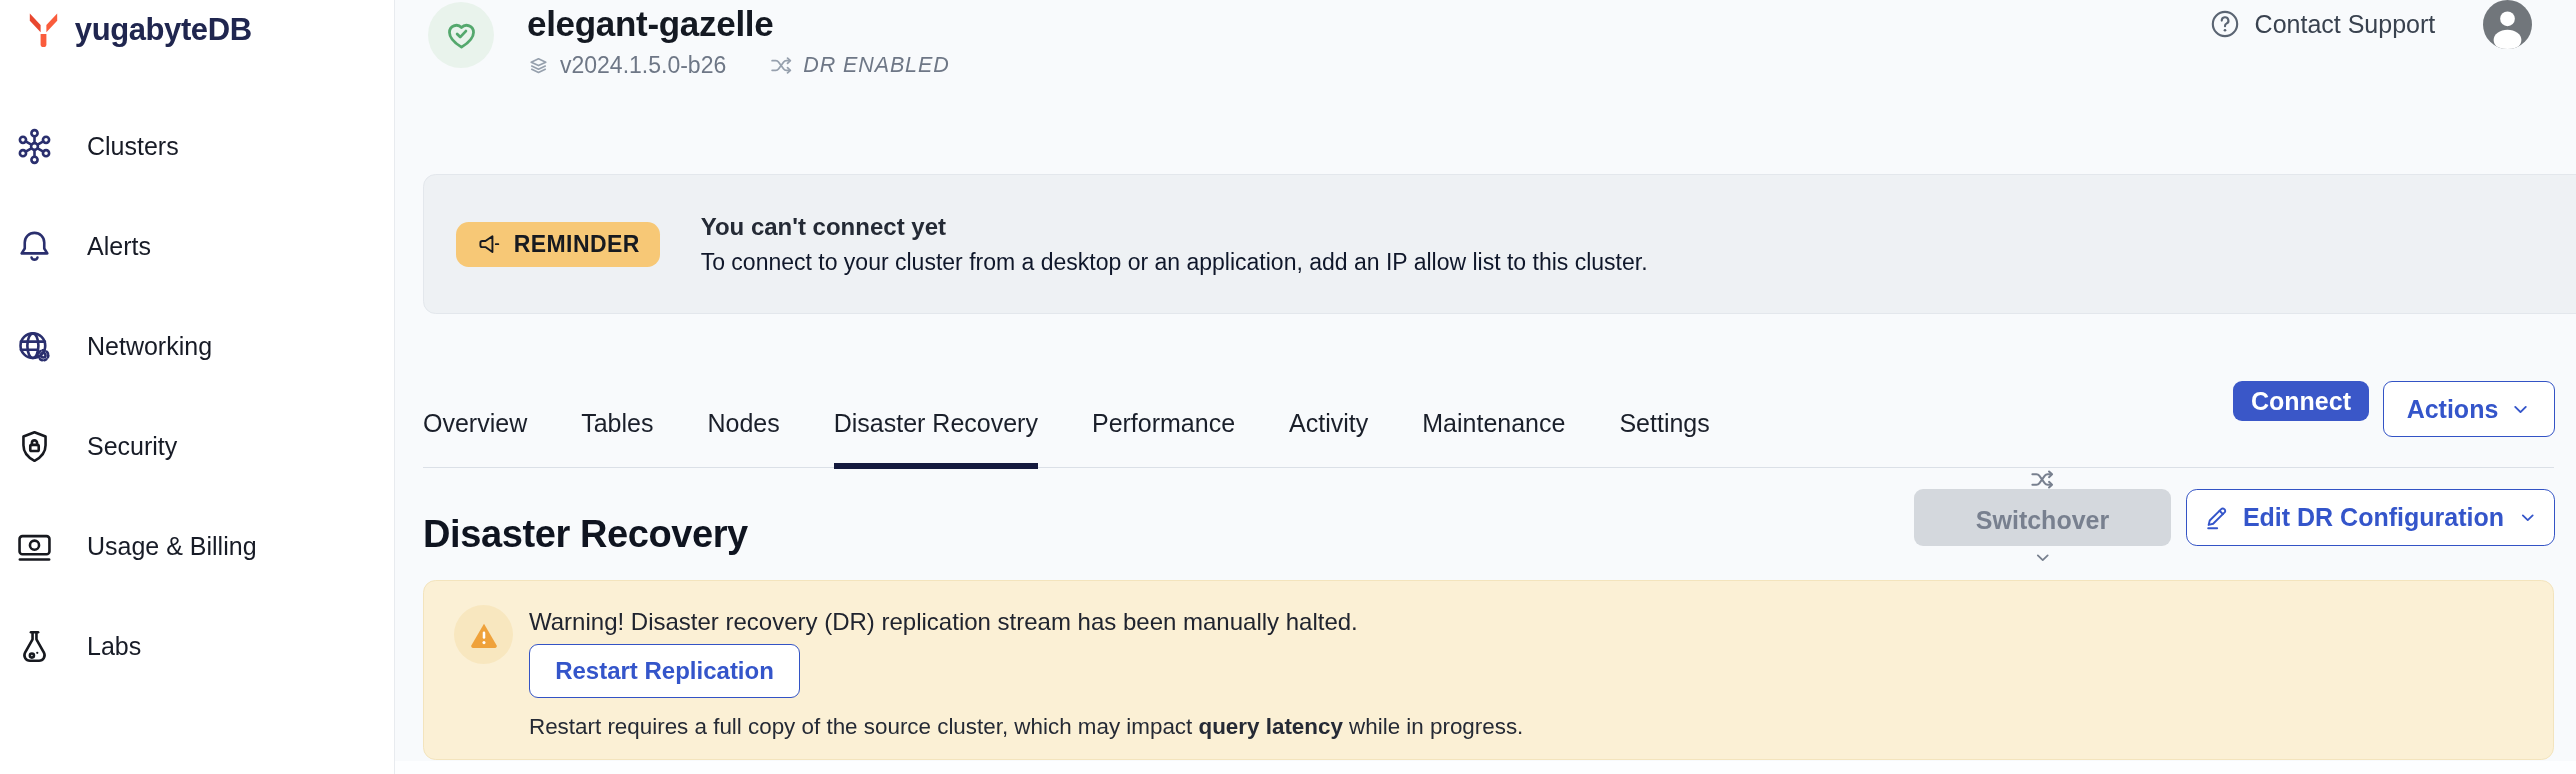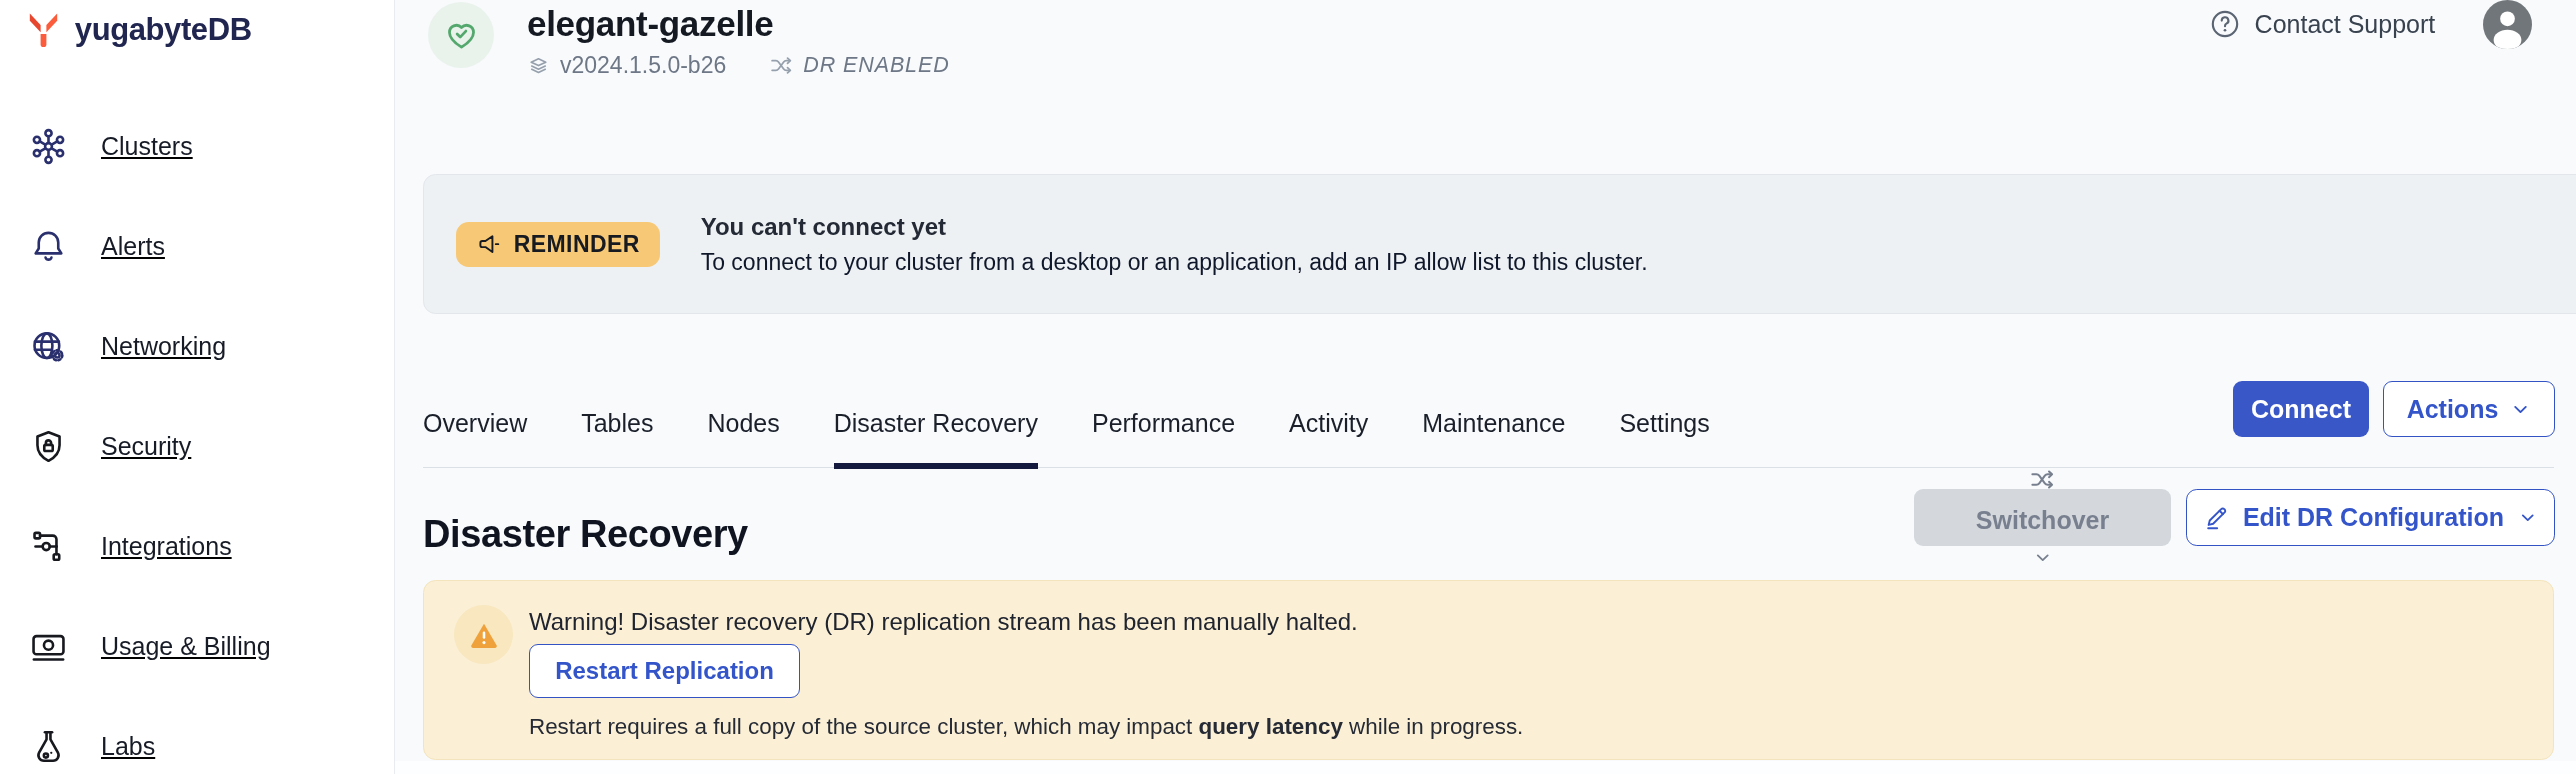--- a/index.html
+++ b/index.html
@@ -5,21 +5,21 @@
   * { margin:0; padding:0; box-sizing:border-box; }
   html,body { width:2576px; height:775px; }
   body { font-family:"Liberation Sans","DejaVu Sans",sans-serif; background:#F8FAFC; }
   .app { position:relative; width:2576px; height:775px; overflow:hidden; background:#F8FAFC; }
 
   
   .sidebar { position:absolute; left:0; top:0; bottom:0; width:395px; background:#fff; border-right:0.9px solid #E8EBEF; z-index:5; }
   .logo { position:absolute; left:23px; top:9px; display:flex; align-items:center; gap:10.8px; cursor:pointer; }
   .logo-text { font-size:31px; font-weight:700; color:#20264F; letter-spacing:-0.4px; }
   .nav { position:absolute; top:96px; left:0; right:0; }
-  .nav-item { height:100px; display:flex; align-items:center; padding-left:28px; gap:32px; cursor:pointer;text-decoration:underline; }
+  .nav-item { height:100px; display:flex; align-items:center; padding-left:14px; gap:32px; cursor:pointer; }
   .nav-icon { width:41px; height:41px; flex:0 0 41px; display:flex; align-items:center; justify-content:center; }
   .nav-icon.navy { color:#2A2F6E; }
   .nav-icon.dark { color:#17191F; }
   .nav-label { font-size:25px; color:#171B26; }
 
   
   .health-badge { position:absolute; left:428px; top:1.8px; width:66px; height:66px; border-radius:50%; background:#E9F3EC; display:flex; align-items:center; justify-content:center; }
   .cluster-title { position:absolute; left:527px; top:3.6px; font-size:35px; font-weight:700; color:#141922; letter-spacing:-0.3px; }
   .cluster-meta { position:absolute; left:526px; top:52px; display:flex; align-items:center; gap:9px; color:#6E7786; }
   .meta-version { font-size:23px; }
@@ -36,21 +36,21 @@
   .reminder-title { font-size:24px; font-weight:700; color:#242A35; margin-bottom:8px; }
   .reminder-msg { font-size:23px; color:#0f172a; }
   .btn-outline { background:#fff; border:1.8px solid #3353C5; color:#3455CA; font-weight:700; border-radius:9px; display:flex; align-items:center; justify-content:center; cursor:pointer; }
   .add-ip-btn { margin-left:auto; width:248px; height:56px; font-size:25px; font-family:inherit; }
 
   
   .tabsrow { position:absolute; left:423px; top:380px; width:2131px; height:88px; display:flex; gap:54px; border-bottom:1.8px solid #DBE0E7; }
   .tab { display:flex; align-items:center; font-size:25px; color:#1A1F2A; position:relative; cursor:pointer; white-space:nowrap; }
   .tab.active::after { content:""; position:absolute; left:0; right:0; bottom:-1.8px; height:5.4px; background:#141A3E; }
   .topactions { position:absolute; left:2233px; top:381px; display:flex; gap:14.4px; }
-  .connect-btn { width:136px; height:56px; background:#3A57C8; color:#fff; font-weight:700; font-size:25px; border:none; border-radius:9px; cursor:pointer; font-family:inherit; }
+  .connect-btn { width:136px; height:40px; background:#3A57C8; color:#fff; font-weight:700; font-size:25px; border:none; border-radius:9px; cursor:pointer; font-family:inherit; }
   .actions-btn { width:172px; height:56px; font-size:25px; gap:10.8px; font-family:inherit; }
 
   
   .page-title { position:absolute; left:423px; top:513px; font-size:38px; font-weight:800; color:#0F1420; letter-spacing:-0.4px; }
   .drbuttons { position:absolute; left:1914px; top:489px; display:flex; gap:15.2px; }
   .switchover-btn { width:257px; height:57px; background:#D4D8DD; color:#78808F; border:none; border-radius:9px; font-size:25px; font-weight:700; display:flex; align-items:center; justify-content:center; gap:12.6px; cursor:pointer; font-family:inherit;flex-direction:column; }
   .editdr-btn { width:369px; height:57px; border-radius:10.8px; font-size:25px; gap:12.6px; font-family:inherit; }
 
   
   .warnbox { position:absolute; left:423px; top:580px; width:2131px; height:180px; background:#FBF0D5; border:0.9px solid #F3E4BD; border-radius:12.6px; }
@@ -125,34 +125,20 @@
       </div>
       <div class="nav-item">
         <span class="nav-icon dark">
           <svg width="39" height="39" viewBox="0 0 24 24" fill="none" stroke="currentColor" stroke-width="1.6" stroke-linecap="round" stroke-linejoin="round">
             <path d="M12 3.2l6.8 2.6v5.4c0 4.6-2.9 7.6-6.8 9.6-3.9-2-6.8-5-6.8-9.6V5.8z"></path>
             <rect x="9.4" y="11" width="5.2" height="3.8" rx="0.8"></rect>
             <path d="M10.4 11V9.8a1.6 1.6 0 0 1 3.2 0V11"></path>
           </svg>
         </span>
         <span class="nav-label">Security</span>
-      </div>
-      <div class="nav-item">
-        <span class="nav-icon dark">
-          <svg width="39" height="39" viewBox="0 0 24 24" fill="none" stroke="currentColor" stroke-width="1.6" stroke-linecap="round" stroke-linejoin="round">
-            <rect x="3.4" y="3.6" width="3.4" height="3.4" rx="0.8"></rect>
-            <path d="M6.8 5.3h7.8a2.3 2.3 0 0 1 2.3 2.3v4.4"></path>
-            <path d="M4 12h4.4"></path>
-              <path d="M12.8 12h4.1"></path>
-            <circle cx="10.6" cy="12" r="2.2"></circle>
-            <path d="M16.9 12v4.8"></path>
-            <rect x="15.2" y="16.8" width="3.4" height="3.4" rx="0.8"></rect>
-          </svg>
-        </span>
-        <span class="nav-label">Integrations</span>
       </div>
       <div class="nav-item">
         <span class="nav-icon dark">
           <svg width="39" height="39" viewBox="0 0 24 24" fill="none" stroke="currentColor" stroke-width="1.6" stroke-linecap="round">
             <rect x="2.8" y="5.6" width="18.4" height="11.2" rx="1.8"></rect>
             <circle cx="12" cy="11.2" r="2.8"></circle>
             <line x1="3" y1="20" x2="21" y2="20"></line>
           </svg>
         </span>
         <span class="nav-label">Usage &amp; Billing</span>

